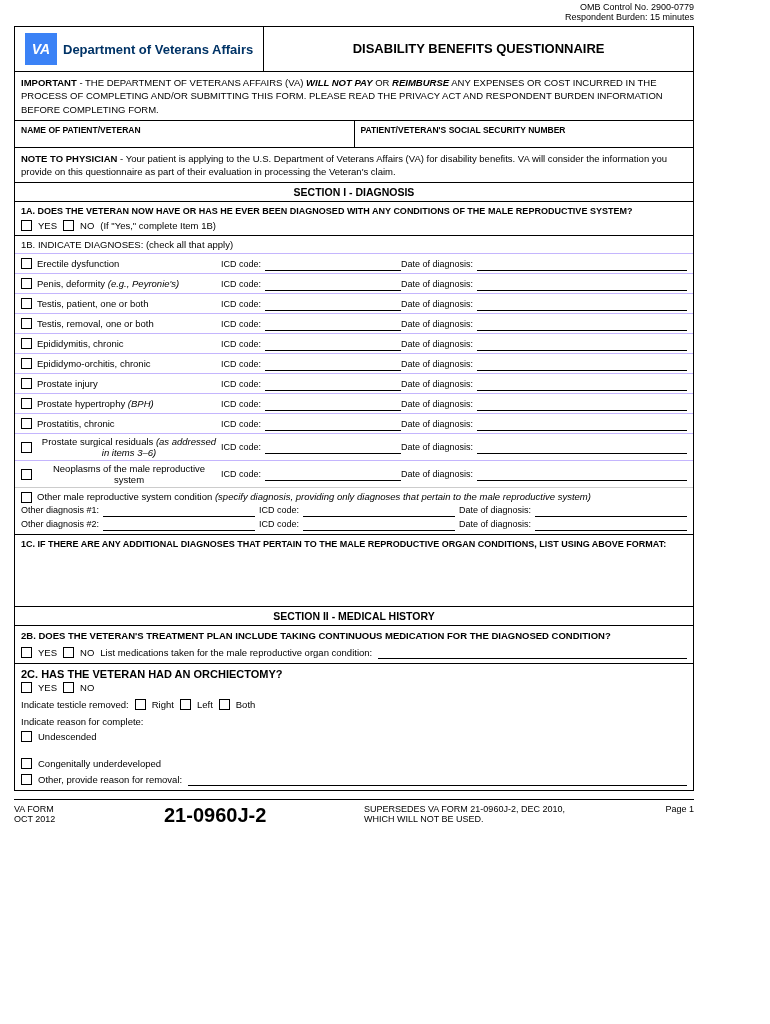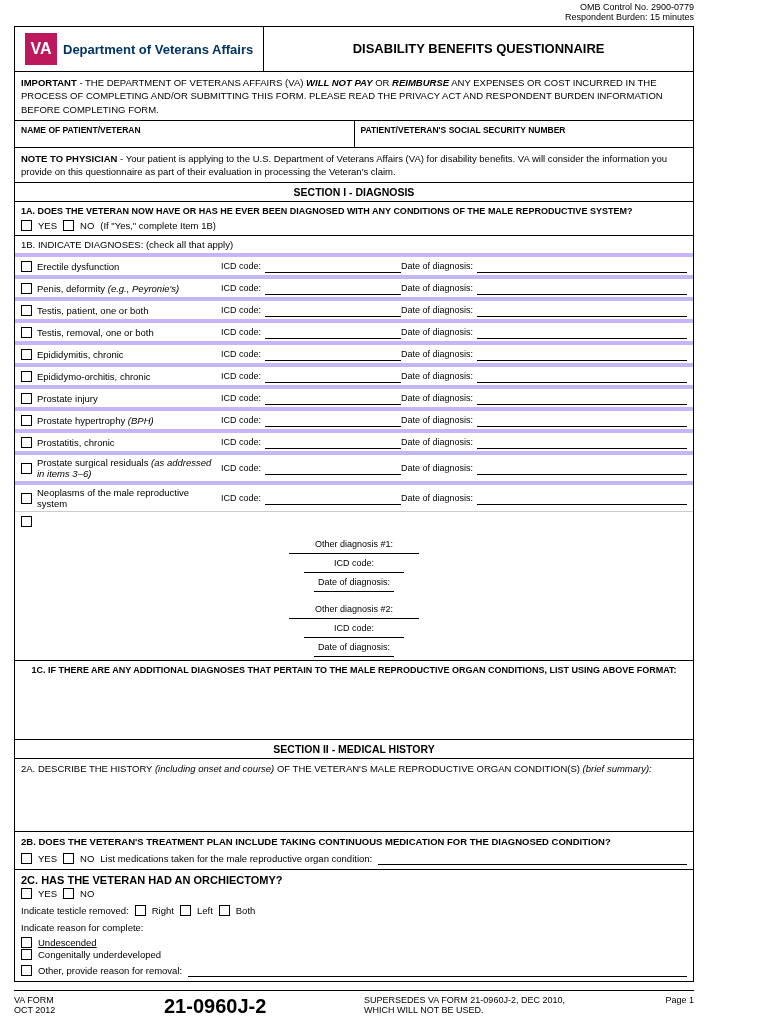--- a/index.html
+++ b/index.html
@@ -35,27 +35,28 @@
       min-width: 240px;
     }
     .va-logo {
       display: flex;
       align-items: center;
       gap: 6px;
     }
     .va-emblem {
       width: 32px;
       height: 32px;
-      background: #be185d;
+      background: #3b82f6;
       display: flex;
       align-items: center;
       justify-content: center;
       color: white;
       font-weight: bold;
-      font-size: 16px;
+      font-size: 14px;
+      font-style: italic;
     }
     .va-dept-name {
       font-size: 13px;
       font-weight: bold;
       color: #003366;
     }
     .form-title-section {
       flex: 1;
       text-align: center;
       padding: 6px;
@@ -140,24 +141,25 @@
       border: 1.5px solid #000;
       border-top: none;
     }
     .diagnoses-header {
       padding: 3px 6px;
       font-size: 9.5px;
     }
     .diagnosis-row {
       display: flex;
       align-items: center;
-      border-top: 4px solid #c4b5fd;
+      border-top: 1px solid #c4b5fd;
       padding: 2px 6px;
       font-size: 9.5px;
       min-height: 20px;
+      text-align: center;
     }
     .diagnosis-label {
       flex: 0 0 200px;
       display: flex;
       align-items: center;
       gap: 5px;
     }
     .icd-section {
       flex: 0 0 180px;
       display: flex;
@@ -175,34 +177,32 @@
       flex: 1;
       display: flex;
       align-items: center;
       gap: 4px;
       font-size: 9px;
     }
     .input-row {
       display: flex;
       align-items: center;
       gap: 4px;
-      margin-top: 12px;
-      font-size: 9px;
-      flex-direction: column;
+      margin-top: 0;
+      font-size: 9px;
     }
     .additional-box {
       border: 1.5px solid #000;
       border-top: none;
       padding: 4px 6px;
     }
     .additional-label {
       font-size: 9px;
       font-weight: bold;
-      margin-bottom: 10px;
-      text-align: center;
+      margin-bottom: 3px;
     }
     .additional-lines {
       min-height: 50px;
     }
     .section-ii-header {
       border: 1.5px solid #000;
       border-top: none;
       text-align: center;
       font-weight: bold;
       font-size: 10.5px;
@@ -475,20 +475,21 @@
       </div>
       <div class="date-section">
         <span>Date of diagnosis:</span>
         <div class="underline-field"></div>
       </div>
     </div>
 
     <div style="padding: 3px 6px; border-top: 1px solid #ccc; font-size: 9.5px;">
       <div style="display:flex; align-items:flex-start; gap:5px;">
         <span class="checkbox" style="margin-top:1px; flex-shrink:0;"></span>
+        <span>Other male reproductive system condition <i>(specify diagnosis, providing only diagnoses that pertain to the male reproductive system)</i></span>
       </div>
       <div class="input-row">
         <span>Other diagnosis #1:</span>
         <div class="underline-field" style="width:130px;"></div>
         <span>ICD code:</span>
         <div class="underline-field" style="width:100px;"></div>
         <span>Date of diagnosis:</span>
         <div class="underline-field" style="width:80px;"></div>
       </div>
       <div class="input-row">
@@ -504,26 +505,20 @@
 
   <div class="additional-box">
     <div class="additional-label">1C. IF THERE ARE ANY ADDITIONAL DIAGNOSES THAT PERTAIN TO THE MALE REPRODUCTIVE ORGAN CONDITIONS, LIST USING ABOVE FORMAT:</div>
     <div class="additional-lines"></div>
   </div>
 
   <div class="section-ii-header">
     <span>SECTION II - MEDICAL HISTORY</span>
   </div>
 
-  <div class="history-box">
-    <div class="history-label">
-      <span>2A. DESCRIBE THE HISTORY </span><i>(including onset and course)</i><span> OF THE VETERAN'S MALE REPRODUCTIVE ORGAN CONDITION(S) </span><i>(brief summary):</i>
-    </div>
-    <div style="min-height:50px;"></div>
-  </div>
 
   <div class="medication-box">
     <div style="font-size:9.5px; font-weight:bold; margin-bottom:4px;">2B. DOES THE VETERAN'S TREATMENT PLAN INCLUDE TAKING CONTINUOUS MEDICATION FOR THE DIAGNOSED CONDITION?</div>
     <div class="checkbox-row">
       <span class="checkbox"></span>
       <span>YES</span>
       <span class="checkbox"></span>
       <span>NO</span>
       <span>List medications taken for the male reproductive organ condition:</span>
       <div class="underline-field" style="flex:1; width:auto;"></div>
@@ -541,21 +536,21 @@
     <div class="checkbox-row" style="margin-bottom:6px;">
       <span>Indicate testicle removed:</span>
       <span class="checkbox"></span>
       <span>Right</span>
       <span class="checkbox"></span>
       <span>Left</span>
       <span class="checkbox"></span>
       <span>Both</span>
     </div>
     <div style="font-size:9.5px; margin-bottom:4px;">Indicate reason for complete:</div>
-    <div class="checkbox-row" style="margin-bottom:1px;text-decoration:underline;">
+    <div class="checkbox-row" style="margin-bottom:16px;">
       <span class="checkbox"></span>
       <span>Undescended</span>
     </div>
     <div class="checkbox-row" style="margin-bottom:3px;">
       <span class="checkbox"></span>
       <span>Congenitally underdeveloped</span>
     </div>
     <div class="checkbox-row">
       <span class="checkbox"></span>
       <span>Other, provide reason for removal:</span>

